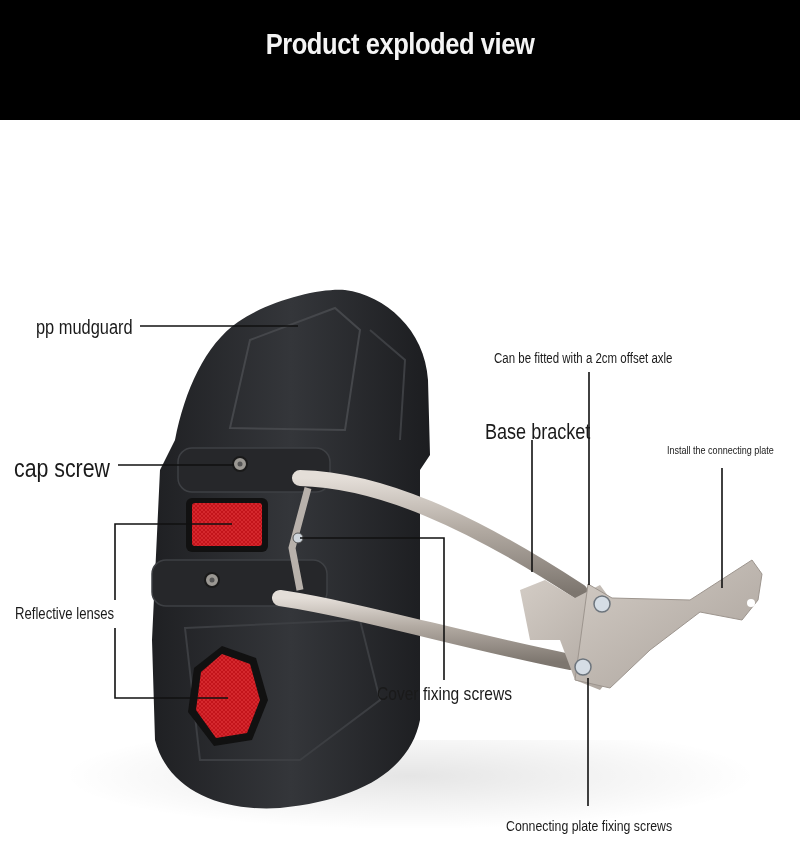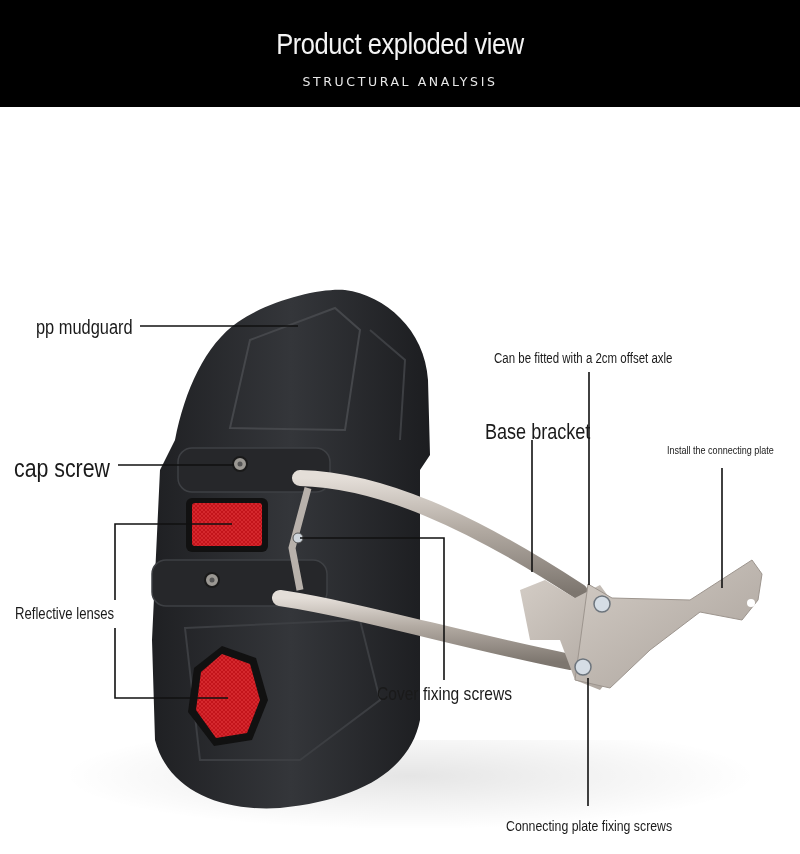--- a/index.html
+++ b/index.html
@@ -1,29 +1,28 @@
 <!DOCTYPE html>
 <html><head>
 <meta charset="utf-8">
 <style>
   html,body{margin:0;padding:0;}
   body{width:800px;height:854px;background:#ffffff;position:relative;overflow:hidden;font-family:"Liberation Sans",sans-serif;}
-  .header{position:absolute;left:0;top:0;width:800px;height:107px;background:#000;}
+  .header{position:absolute;left:0;top:0;width:800px;height:120px;background:#000;font-weight:bold;}
   .title{position:absolute;left:0;width:800px;top:28px;text-align:center;color:#f4f4f4;font-size:29px;font-family:"Liberation Sans",sans-serif;letter-spacing:-0.5px;transform:scaleX(0.88);}
   .subtitle{position:absolute;left:0;width:800px;top:74px;text-align:center;color:#e8e8e8;font-size:12.5px;letter-spacing:2.6px;font-family:"DejaVu Sans",sans-serif;}
   .label{position:absolute;color:#1a1a1a;white-space:nowrap;font-family:"Liberation Sans",sans-serif;transform-origin:left top;transform:scaleX(0.82);}
   svg{position:absolute;left:0;top:0;}
   .shadow{position:absolute;left:60px;top:740px;width:700px;height:90px;background:radial-gradient(ellipse at 50% 40%,rgba(0,0,0,0.10),rgba(0,0,0,0) 70%);}
 </style>
 </head>
 <body>
 
 <div class="header">
   <div class="title">Product exploded view</div>
-  <div class="subtitle">STRUCTURAL ANALYSIS</div>
 </div>
 
 <div class="shadow"></div>
 
 <svg width="800" height="854" viewBox="0 0 800 854">
   <defs>
     <linearGradient id="mg" x1="0" y1="0" x2="1" y2="0">
       <stop offset="0" stop-color="#1f2023"></stop>
       <stop offset="0.5" stop-color="#34363a"></stop>
       <stop offset="1" stop-color="#1c1d20"></stop>

